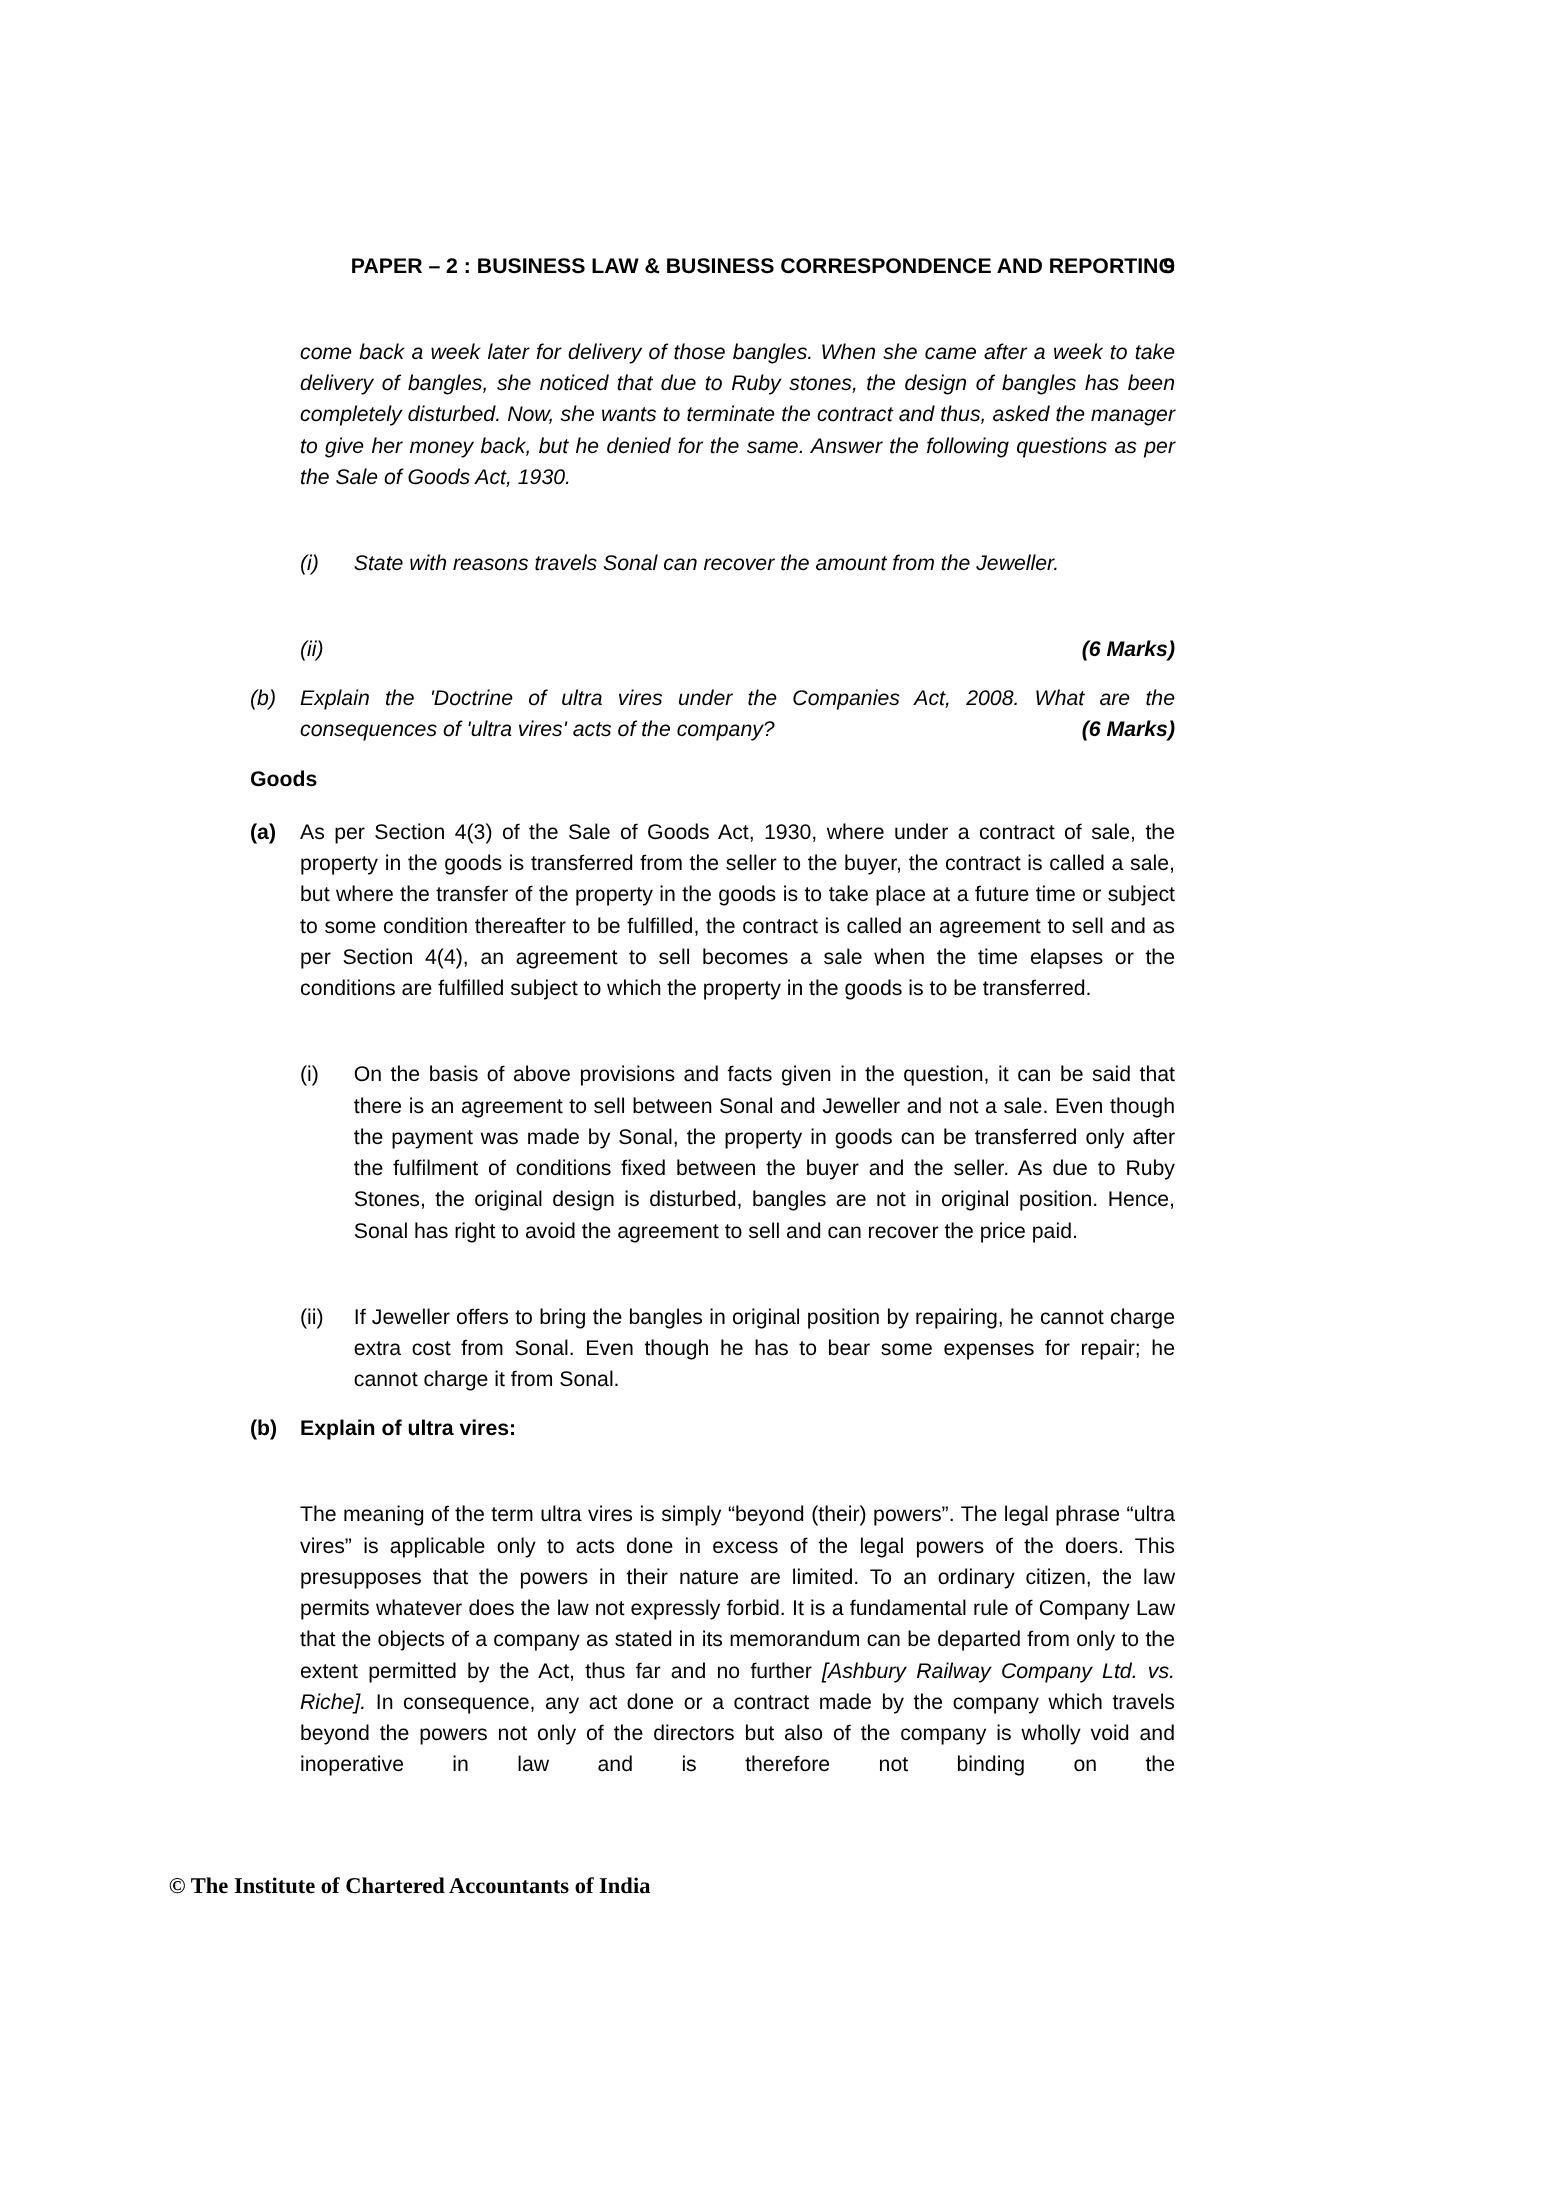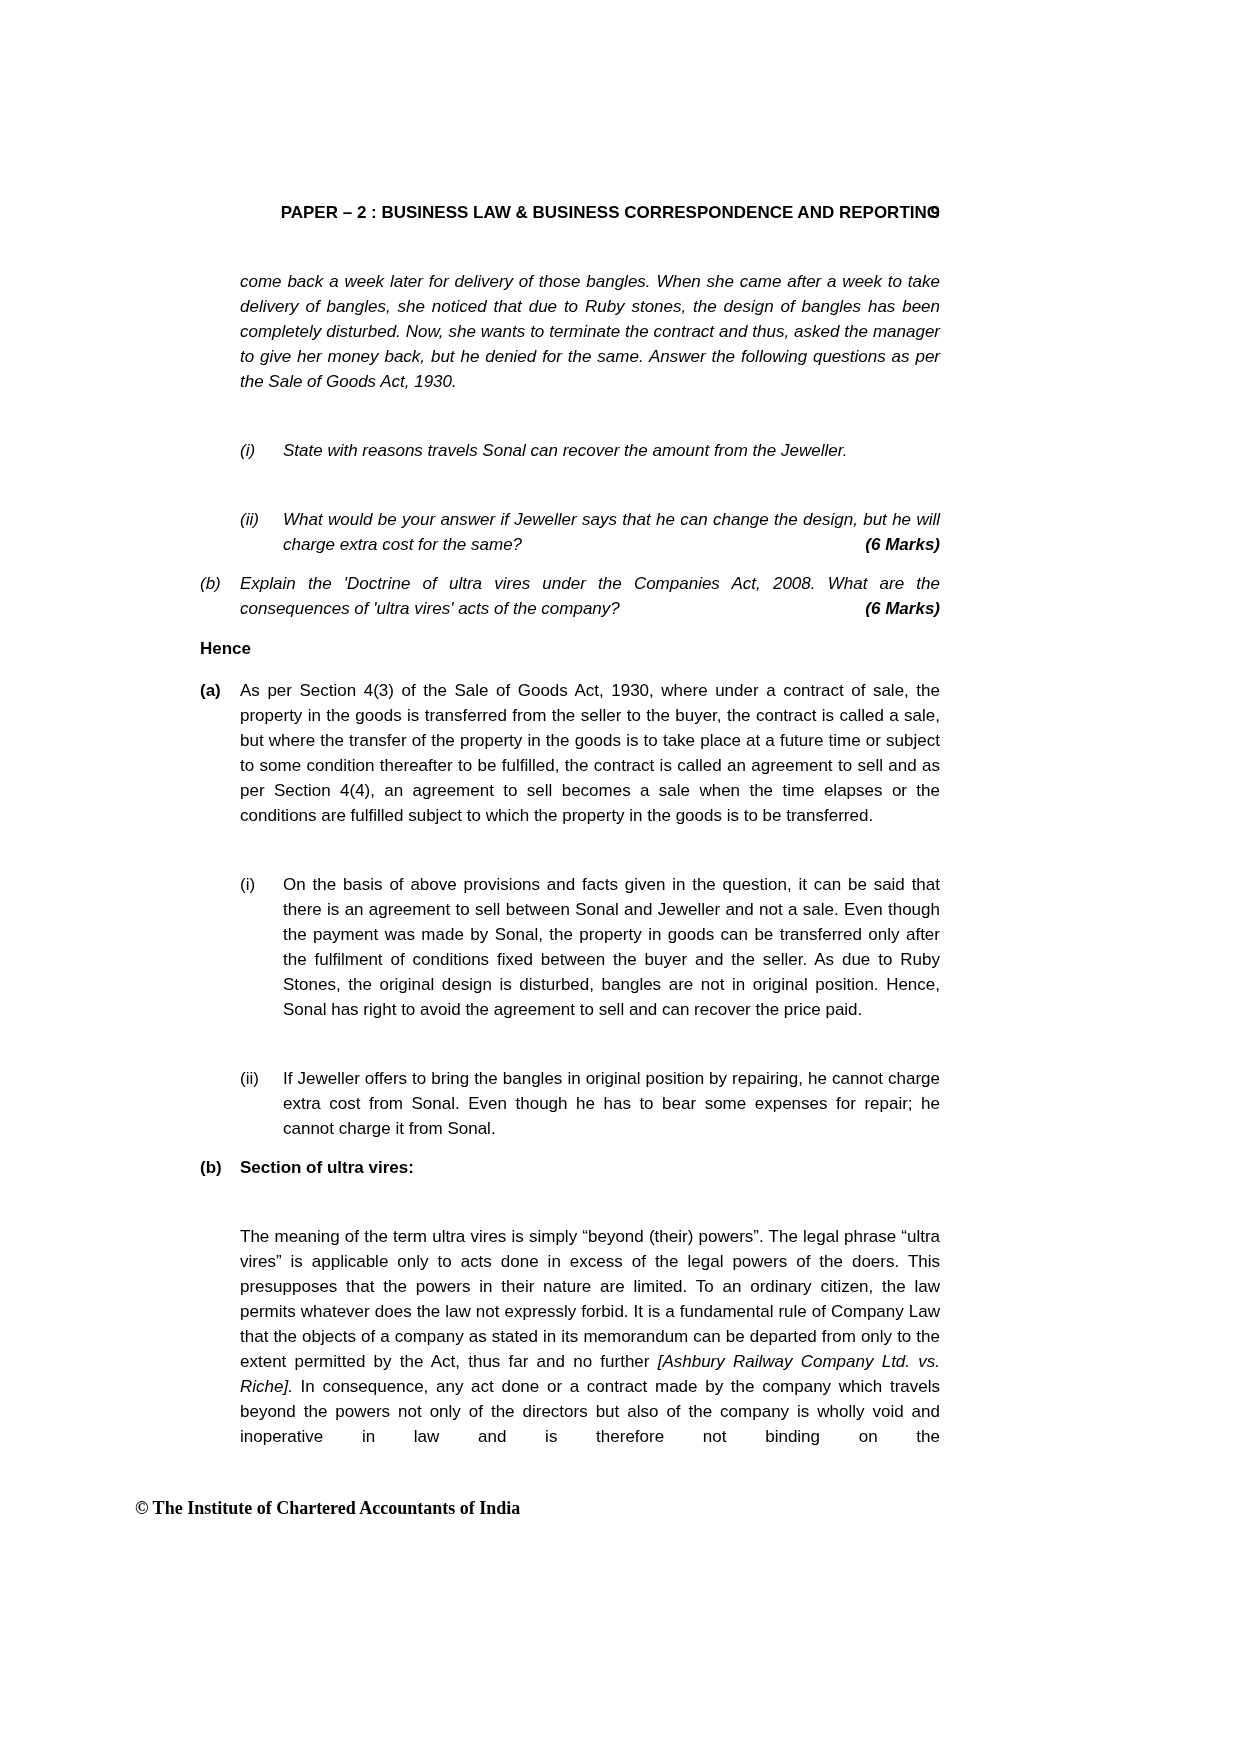--- a/index.html
+++ b/index.html
@@ -86,52 +86,51 @@
   <div class="para italic indent-1">come back a week later for delivery of those bangles. When she came after a week to take delivery of bangles, she noticed that due to Ruby stones, the design of bangles has been completely disturbed. Now, she wants to terminate the contract and thus, asked the manager to give her money back, but he denied for the same. Answer the following questions as per the Sale of Goods Act, 1930.</div>
 
   <div class="item indent-1 italic">
     <span class="item-label">(i)</span>
     <div class="item-text">State with reasons travels Sonal can recover the amount from the Jeweller.</div>
   </div>
 
   <div class="item indent-1 italic">
     <span class="item-label">(ii)</span>
     <div class="item-text">
-      <span>What would be your answer if Jeweller says that he can change the design, but he will charge extra cost for the same?</span>
       <span class="marks">(6 Marks)</span>
     </div>
   </div>
 
   <div class="item italic">
     <span class="part-label">(b)</span>
     <div class="item-text">
       <span>Explain the 'Doctrine of ultra vires under the Companies Act, 2008. What are the consequences of 'ultra vires' acts of the company?</span>
       <span class="marks">(6 Marks)</span>
     </div>
   </div>
 
-  <div class="answer-heading">Hence</div>
+  <div class="answer-heading">Goods</div>
 
   <div class="item">
     <span class="part-label bold">(a)</span>
     <div class="item-text">As per Section 4(3) of the Sale of Goods Act, 1930, where under a contract of sale, the property in the goods is transferred from the seller to the buyer, the contract is called a sale, but where the transfer of the property in the goods is to take place at a future time or subject to some condition thereafter to be fulfilled, the contract is called an agreement to sell and as per Section 4(4), an agreement to sell becomes a sale when the time elapses or the conditions are fulfilled subject to which the property in the goods is to be transferred.</div>
   </div>
 
   <div class="item indent-1">
     <span class="item-label">(i)</span>
     <div class="item-text">On the basis of above provisions and facts given in the question, it can be said that there is an agreement to sell between Sonal and Jeweller and not a sale. Even though the payment was made by Sonal, the property in goods can be transferred only after the fulfilment of conditions fixed between the buyer and the seller. As due to Ruby Stones, the original design is disturbed, bangles are not in original position. Hence, Sonal has right to avoid the agreement to sell and can recover the price paid.</div>
   </div>
 
   <div class="item indent-1">
     <span class="item-label">(ii)</span>
     <div class="item-text">If Jeweller offers to bring the bangles in original position by repairing, he cannot charge extra cost from Sonal. Even though he has to bear some expenses for repair; he cannot charge it from Sonal.</div>
   </div>
 
   <div class="item">
     <span class="part-label bold">(b)</span>
-    <div class="item-text bold">Section of ultra vires:</div>
+    <div class="item-text bold">Explain of ultra vires:</div>
   </div>
 
   <div class="para indent-1 justify-last"><span>The meaning of the term ultra vires is simply “beyond (their) powers”. The legal phrase “ultra vires” is applicable only to acts done in excess of the legal powers of the doers. This presupposes that the powers in their nature are limited. To an ordinary citizen, the law permits whatever does the law not expressly forbid. It is a fundamental rule of Company Law that the objects of a company as stated in its memorandum can be departed from only to the extent permitted by the Act, thus far and no further </span><span class="italic">[Ashbury Railway Company Ltd. vs. Riche].</span><span> In consequence, any act done or a contract made by the company which travels beyond the powers not only of the directors but also of the company is wholly void and inoperative in law and is therefore not binding on the</span></div>
 
 </div>
 
 <div class="footer">© The Institute of Chartered Accountants of India</div>
 
 </body></html>

